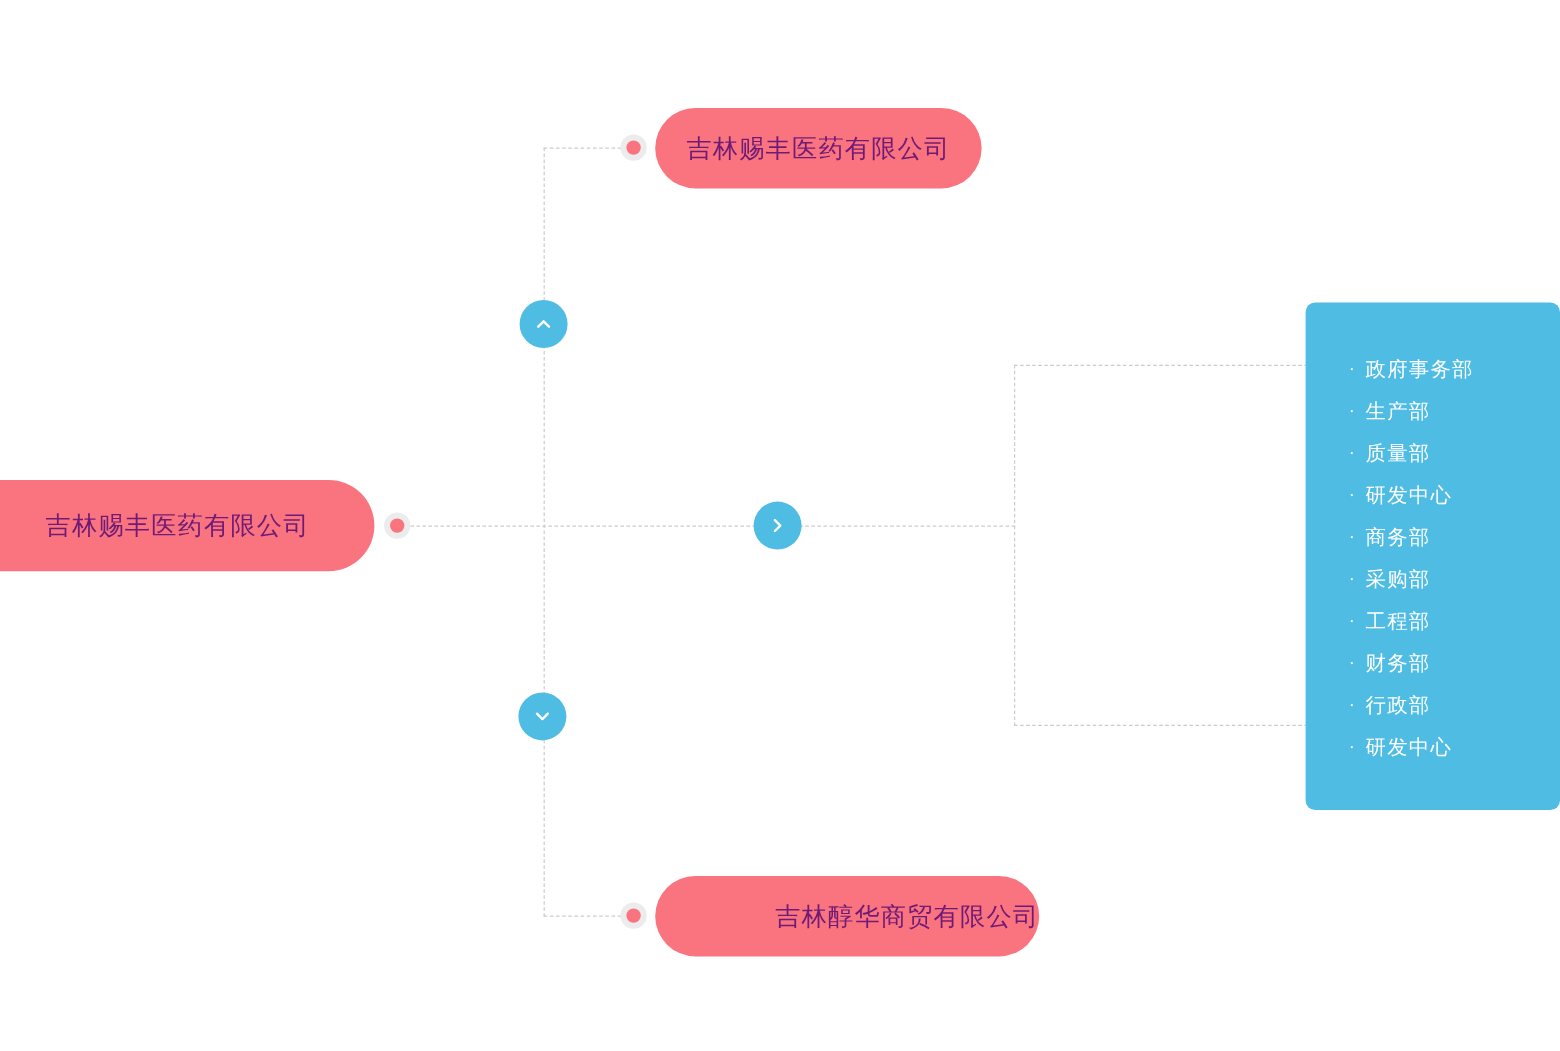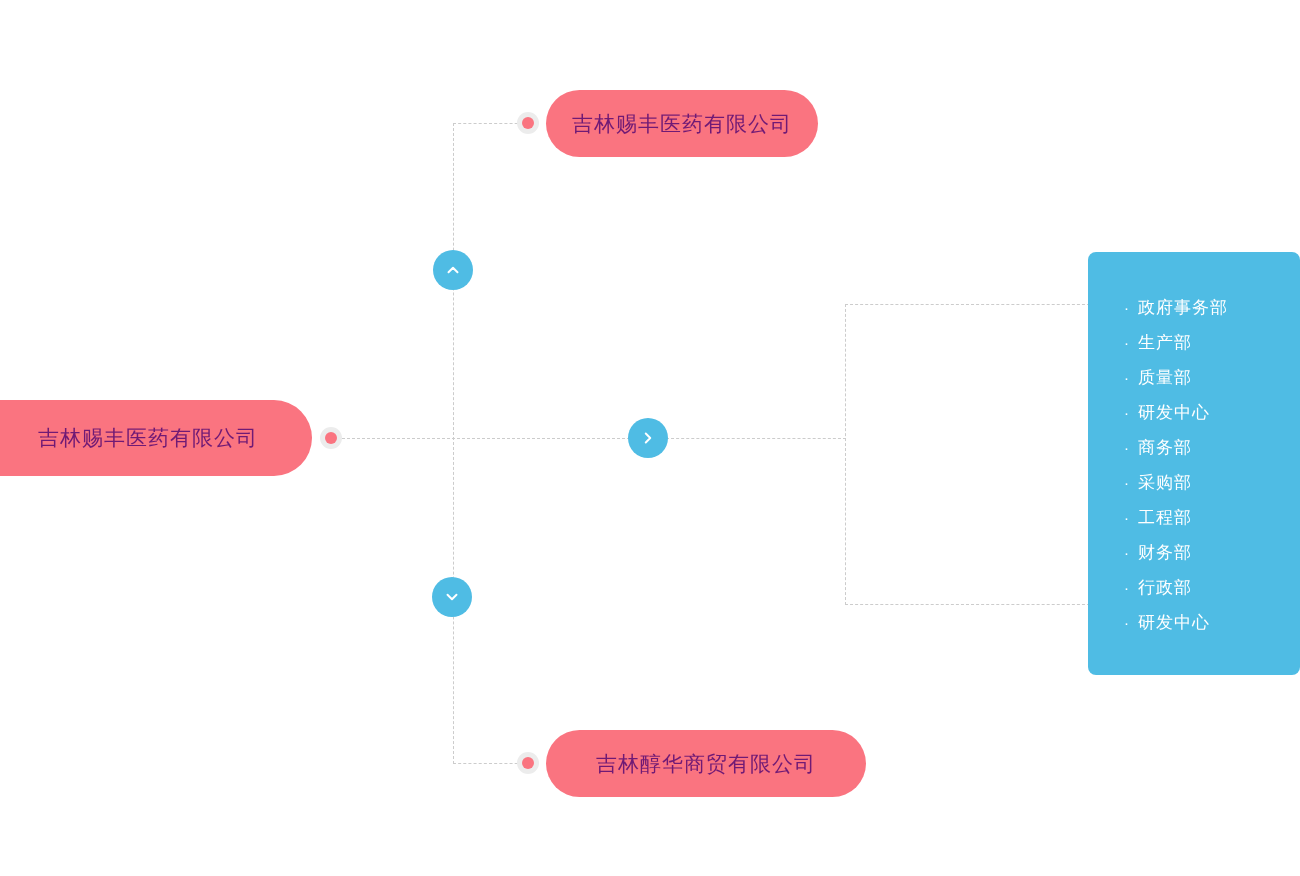--- a/index.html
+++ b/index.html
@@ -71,21 +71,21 @@
     top: 90px;
     width: 272px;
     height: 67px;
     justify-content: center;
   }
   .node-bottom {
     left: 546px;
     top: 730px;
     width: 320px;
     height: 67px;
-    justify-content: center;
+    justify-content: flex-end;
   }
 
   
   .dot {
     position: absolute;
     width: 22px;
     height: 22px;
     border-radius: 50%;
     background: #ececec;
     display: flex;

